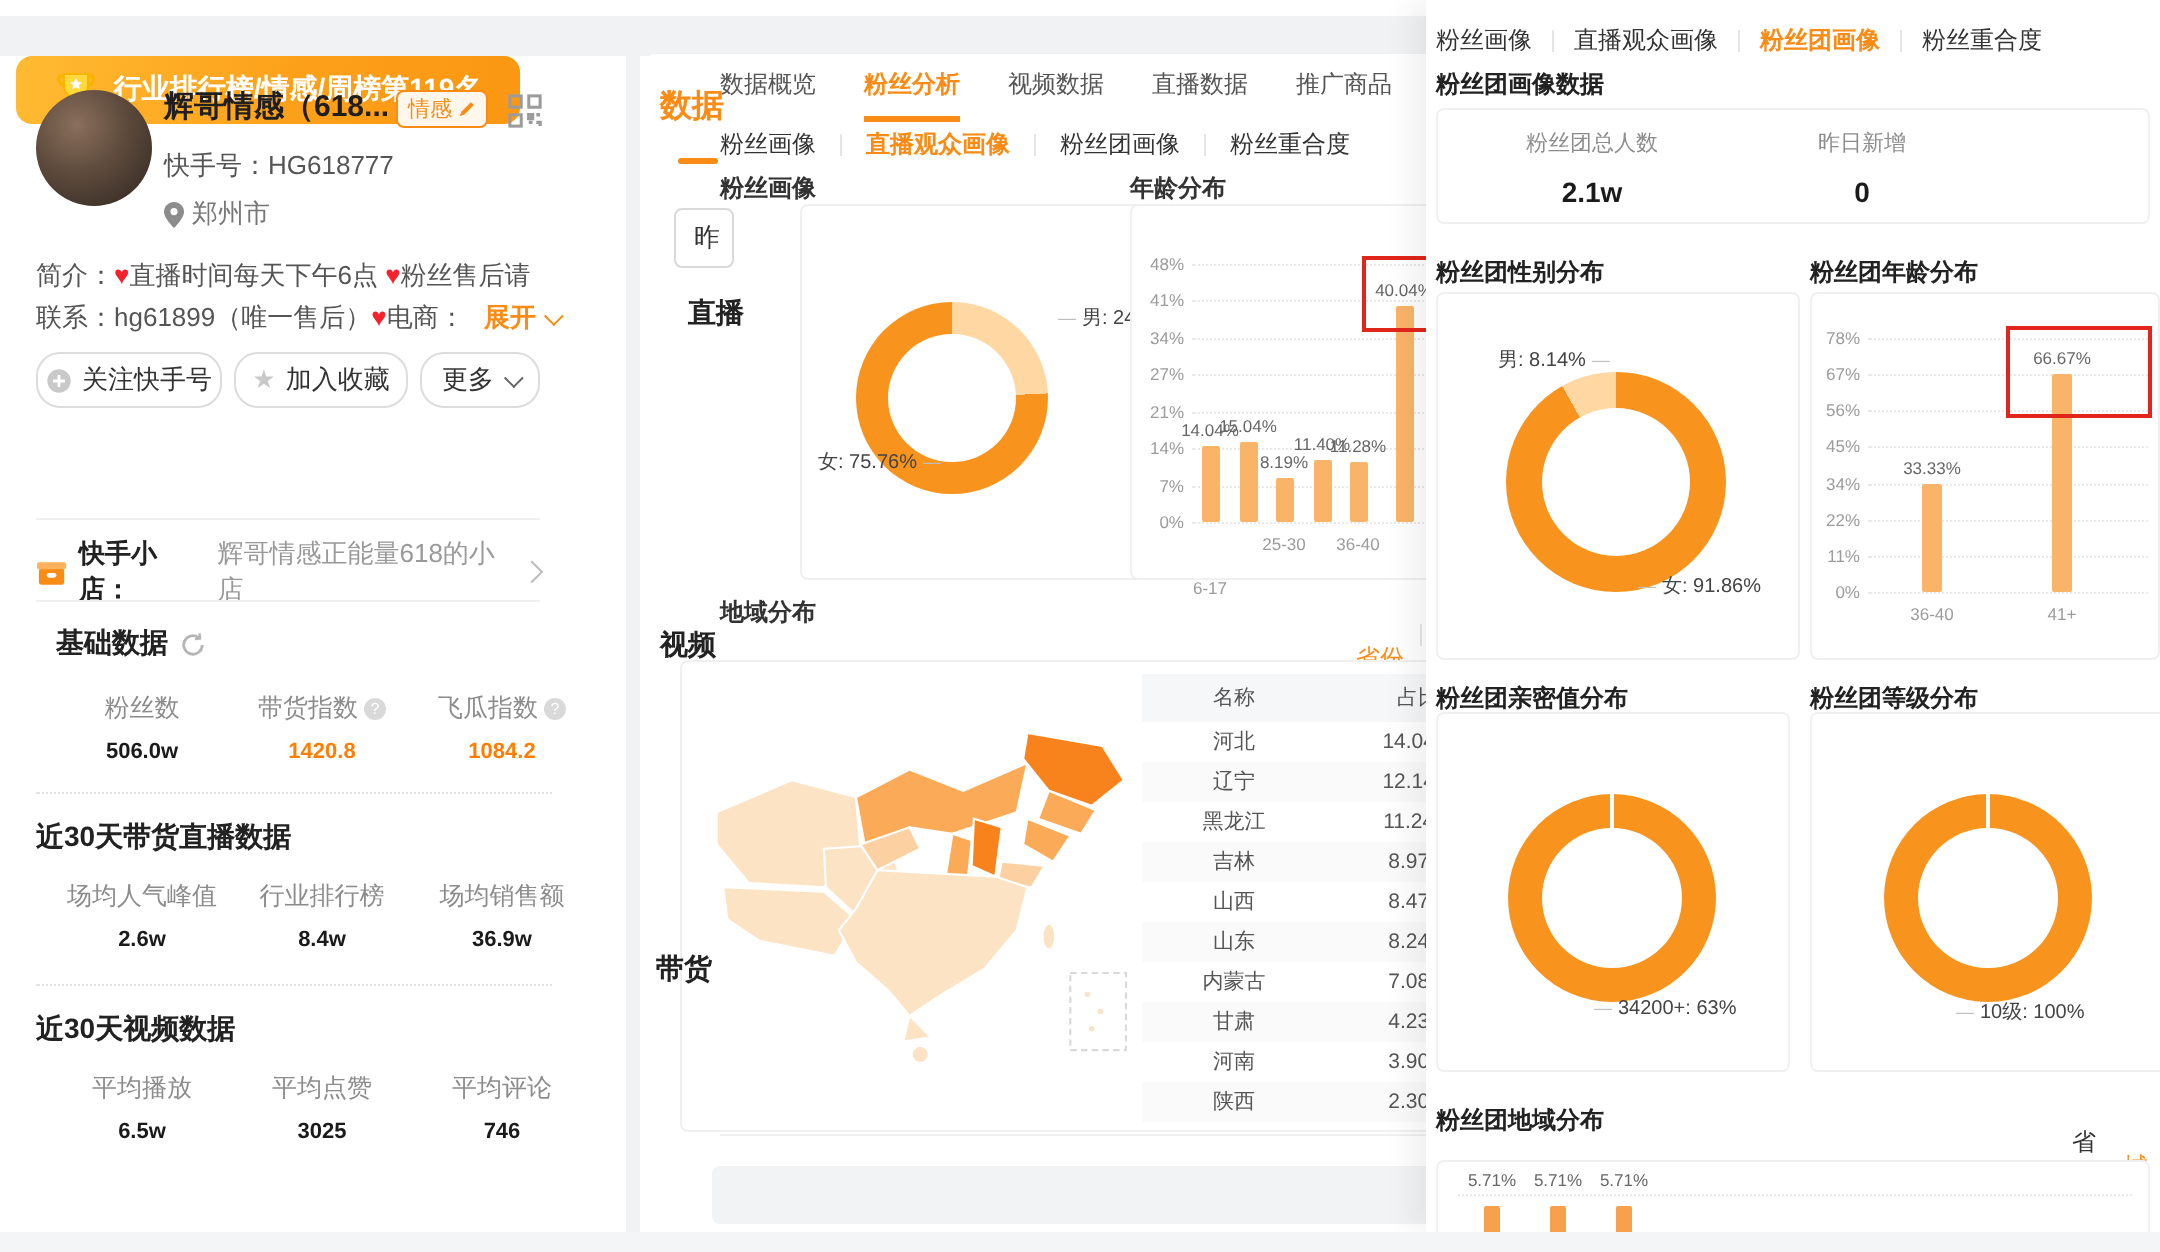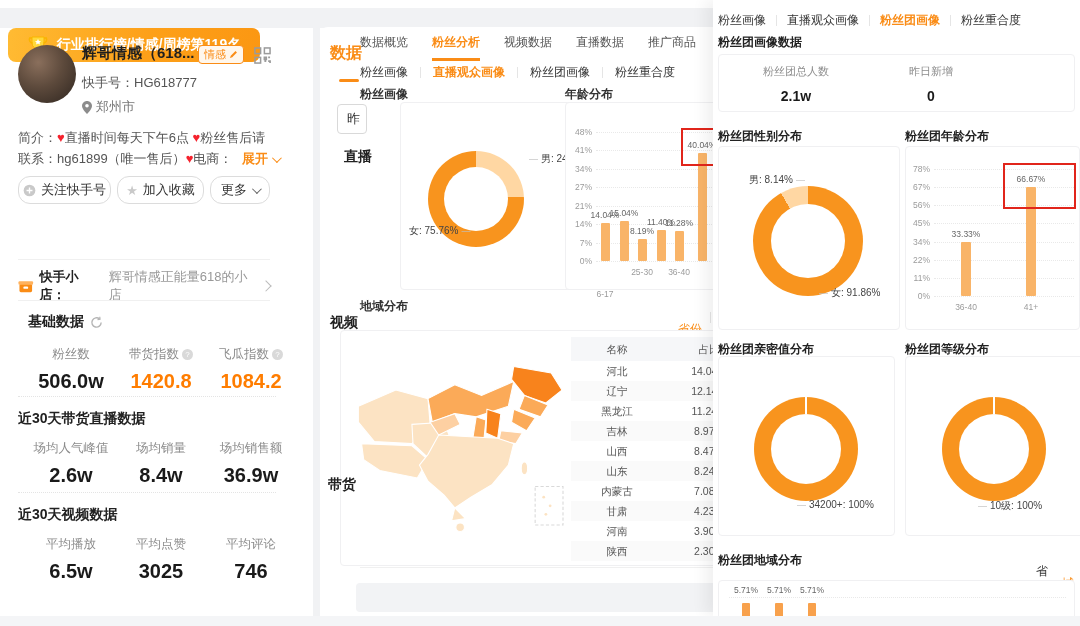--- a/index.html
+++ b/index.html
@@ -34,21 +34,21 @@
           background:linear-gradient(100deg,#ffbb33 0%,#fda019 55%,#fb9712 100%);
           display:flex;align-items:center;justify-content:center;gap:8px;color:#fff;font-size:14px;font-weight:bold;}
   .hdiv{position:absolute;left:10px;width:252px;border-top:1px solid #f0f0f0;}
   .dotdiv{position:absolute;left:10px;width:258px;border-top:1px dotted #e4e4e4;}
   .shop{left:10px;top:240px;width:262px;display:flex;align-items:center;gap:6px;font-size:13px;}
   .shop-name{color:#999;}
   .sec-h{font-size:14px;font-weight:bold;color:#222;display:flex;align-items:center;gap:6px;}
   .stat-grid{position:absolute;left:6px;width:270px;display:flex;margin-left:12px;}
   .stat-grid .col{flex:1;text-align:center;}
   .stat-grid .lab{font-size:12.5px;color:#8c8c8c;display:flex;justify-content:center;align-items:center;gap:3px;}
-  .stat-grid .val{font-size:20px;font-weight:bold;color:#1a1a1a;margin-top:7px;}
+  .stat-grid .val{font-size:11px;font-weight:bold;color:#1a1a1a;margin-top:7px;}
   .stat-grid .val.orange{color:var(--value-orange);}
   .info-i{width:11px;height:11px;border-radius:50%;background:#d9d9d9;color:#fff;font-size:8px;line-height:11px;text-align:center;display:inline-block;}
   .info-i::before{content:"?";}
   .caret{display:inline-block;width:6px;height:6px;border-right:1.5px solid currentColor;border-bottom:1.5px solid currentColor;transform:rotate(45deg) translateY(-2px);}
   .caret-r{display:inline-block;width:7px;height:7px;border-right:1.5px solid #bbb;border-bottom:1.5px solid #bbb;transform:rotate(-45deg);}
 
   
   .m-tabs{left:40px;top:7px;display:flex;gap:24px;font-size:12px;color:#555;}
   .m-tab{padding-bottom:7px;cursor:pointer;}
   .m-tab.active{color:var(--accent);font-weight:bold;border-bottom:3px solid var(--accent);}
@@ -218,21 +218,21 @@
       </div>
     <div class="stat-grid" style="top:412px;">
       <div class="col">
           <div class="lab">
             <span>场均人气峰值</span>
           </div>
           <div class="val">2.6w</div>
         </div>
       <div class="col">
           <div class="lab">
-            <span>场均销量</span>
+            <span>行业排行榜</span>
           </div>
           <div class="val">8.4w</div>
         </div>
       <div class="col">
           <div class="lab">
             <span>场均销售额</span>
           </div>
           <div class="val">36.9w</div>
         </div>
     </div>
@@ -483,21 +483,21 @@
     </div>
 
     <div class="abs r-title" style="left:5px;top:341px;">粉丝团亲密值分布</div>
     <div class="abs r-title" style="left:192px;top:341px;">粉丝团等级分布</div>
 
     <div class="card" style="left:5px;top:356px;width:177px;height:180px;">
       <div class="donut full-donut" style="left:35px;top:40px;width:104px;height:104px;background:var(--donut);">
         <div class="notch" style="height:17px;"></div>
         <div class="hole" style="inset:17px;"></div>
       </div>
-      <div class="dlabel ld-l" style="left:78px;top:142px;">34200+: 100%</div>
+      <div class="dlabel ld-l" style="left:78px;top:142px;">34200+: 63%</div>
     </div>
     <div class="card" style="left:192px;top:356px;width:202px;height:180px;">
       <div class="donut full-donut" style="left:36px;top:40px;width:104px;height:104px;background:var(--donut);">
         <div class="notch" style="height:17px;"></div>
         <div class="hole" style="inset:17px;"></div>
       </div>
       <div class="dlabel ld-l" style="left:72px;top:142px;">10级: 100%</div>
     </div>
 
     <div class="abs r-title" style="left:5px;top:552px;">粉丝团地域分布</div>

